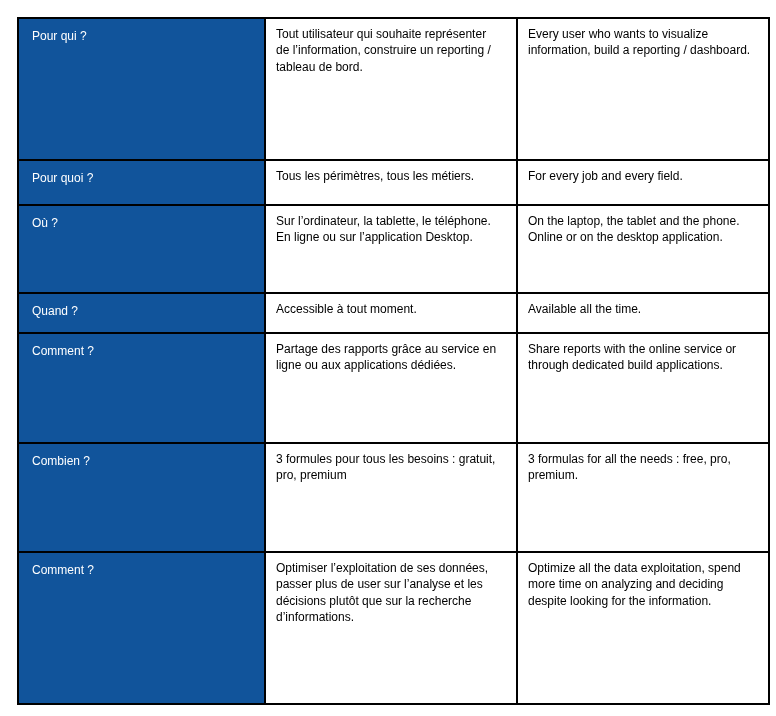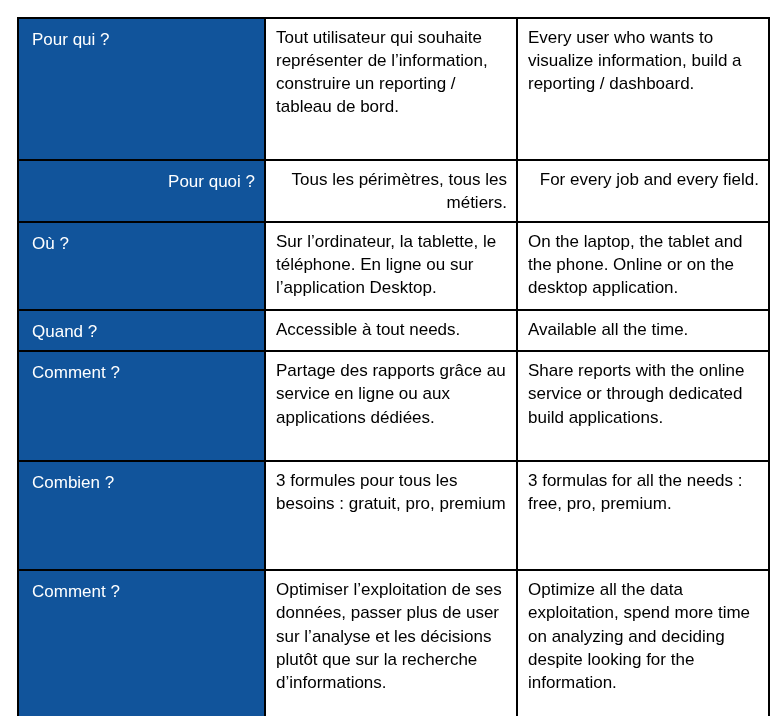--- a/index.html
+++ b/index.html
@@ -20,35 +20,35 @@
     position: absolute;
     left: 17px;
     top: 17px;
     width: 751px;
     border-collapse: collapse;
     table-layout: fixed;
   }
   table.qa-table td {
     border: 2px solid #000000;
     vertical-align: top;
-    padding: 7px 9px 7px 10px;
-    font-size: 17px;
+    padding: 7px 17px 7px 10px;
+    font-size: 12px;
     line-height: 1.36;
     color: #000000;
     word-wrap: break-word;
   }
   table.qa-table td.q-cell {
     background: #11549B;
     color: #ffffff;
     padding-left: 13px;
     padding-top: 9px;
   }
   
   tr.r0 { height: 142px; }
-  tr.r1 { height: 62px; text-align: right; }
+  tr.r1 { height: 45px; }
   tr.r2 { height: 88px; margin-top: 24px; }
   tr.r3 { height: 40px; }
   tr.r4 { height: 110px; border-radius: 7px; }
   tr.r5 { height: 109px; }
   tr.r6 { height: 152px; }
 </style>
 </head>
 <body>
 
 <div class="canvas">
@@ -69,21 +69,21 @@
         <td>Tous les périmètres, tous les métiers.</td>
         <td>For every job and every field.</td>
       </tr>
       <tr class="r2">
         <td class="q-cell">Où ?</td>
         <td>Sur l’ordinateur, la tablette, le téléphone. En ligne ou sur l’application Desktop.</td>
         <td>On the laptop, the tablet and the phone. Online or on the desktop application.</td>
       </tr>
       <tr class="r3">
         <td class="q-cell">Quand ?</td>
-        <td>Accessible à tout needs.</td>
+        <td>Accessible à tout moment.</td>
         <td>Available all the time.</td>
       </tr>
       <tr class="r4">
         <td class="q-cell">Comment ?</td>
         <td>Partage des rapports grâce au service en ligne ou aux applications dédiées.</td>
         <td>Share reports with the online service or through dedicated build applications.</td>
       </tr>
       <tr class="r5">
         <td class="q-cell">Combien ?</td>
         <td>3 formules pour tous les besoins : gratuit, pro, premium</td>

